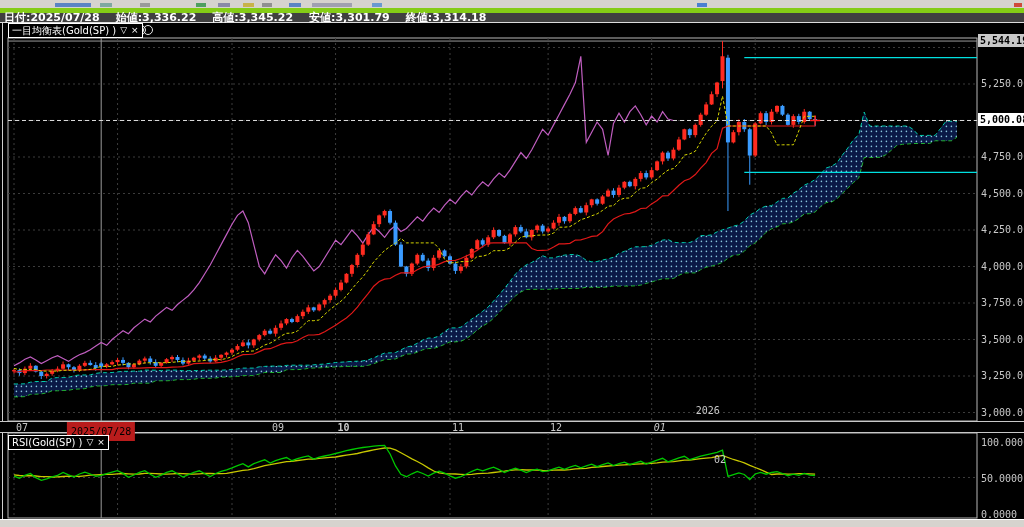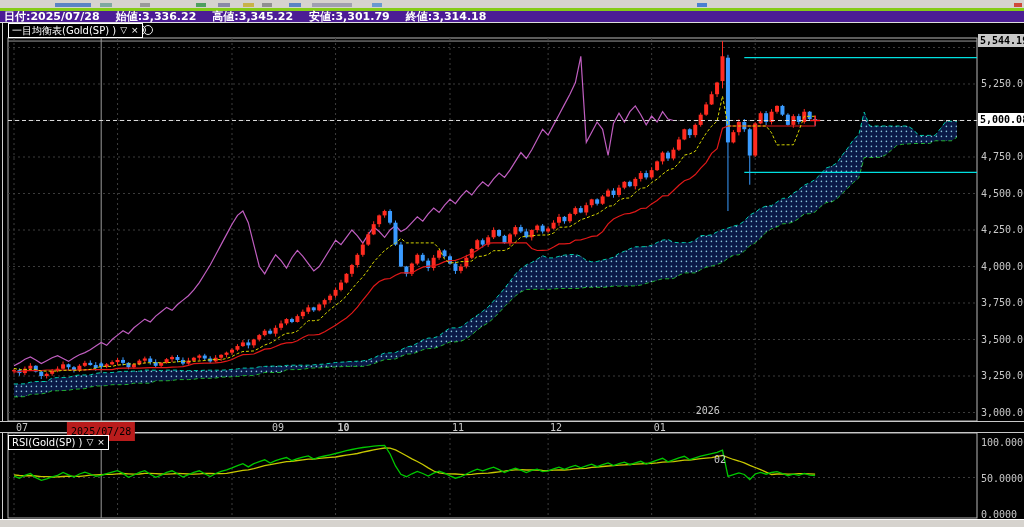--- a/index.html
+++ b/index.html
@@ -1,21 +1,21 @@
 <!DOCTYPE html>
 <html><head>
 <meta charset="utf-8">
 <style>
   html,body{margin:0;padding:0;background:#000;}
   body{position:relative;width:1024px;height:527px;overflow:hidden;
        font-family:"DejaVu Sans",sans-serif;}
   .toolbar{position:absolute;top:0;left:0;width:1024px;height:8px;background:#d6d3ce;z-index:2;}
   .stub{position:absolute;bottom:1px;height:4px;}
   .infobar{position:absolute;top:8px;left:0;width:1024px;height:15px;box-sizing:border-box;
-       background:#4c1d95;border-top:3px solid #84cc16;border-bottom:1px solid #dcdcdc;
+       background:#404040;border-top:5px solid #84cc16;border-bottom:1px solid #dcdcdc;
        color:#fff;font-size:11px;font-weight:bold;display:flex;gap:16px;align-items:center;
        padding-left:4px;z-index:3;white-space:nowrap;}
   #chart-svg{position:absolute;top:0;left:0;z-index:1;}
   .panel-label{position:absolute;border:1px solid #fff;background:#000;color:#fff;
        font-size:10px;line-height:13px;height:13px;padding:0 3px;display:flex;gap:4px;
        align-items:center;z-index:6;white-space:nowrap;}
   .panel-label .glyph{font-size:9px;line-height:13px;}
   .linkmark{position:absolute;z-index:5;display:flex;}
   .linkmark i{display:block;width:8px;height:8px;border:1px solid #e8e8e8;border-radius:50%;background:transparent;}
   .linkmark i+i{margin-left:-3px;}
@@ -445,20 +445,20 @@
     <div class="tick" style="left: 981px; top: 333.5px;">3,500.00</div>
     <div class="tick" style="left: 981px; top: 370.001px;">3,250.00</div>
     <div class="tick" style="left: 981px; top: 406.501px;">3,000.00</div>
     <div class="marker" style="top: 34.0481px; background: rgb(200, 200, 200);">5,544.19</div>
     <div class="marker" style="top: 113.488px; background: rgb(255, 255, 255);">5,000.08</div>
     <div class="xlab" style="left: 16px;">07</div>
     <div class="xlab" style="left: 234px; margin-left: 38px;">09</div>
     <div class="xlab" style="left: 337.55px; font-weight: bold;">10</div>
     <div class="xlab" style="left: 452px;">11</div>
     <div class="xlab" style="left: 550.1px;">12</div>
-    <div class="xlab" style="left: 653.65px;">01</div>
+    <div class="xlab" style="left: 653.65px; font-style: italic;">01</div>
     <div class="xlab" style="left: 714px; margin-top: 32px;">02</div>
     <div class="xlab hl" style="left: 101.2px;">2025/07/28</div>
     <div class="yearlab" style="left: 647.65px; top: 405px; margin-left: 48px;">2026</div>
     <div class="tick" style="left: 981px; top: 436.5px;">100.0000</div>
     <div class="tick" style="left: 981px; top: 472.5px;">50.0000</div>
     <div class="tick" style="left: 981px; top: 508.5px;">0.0000</div>
   </div>
 
 </body></html>

